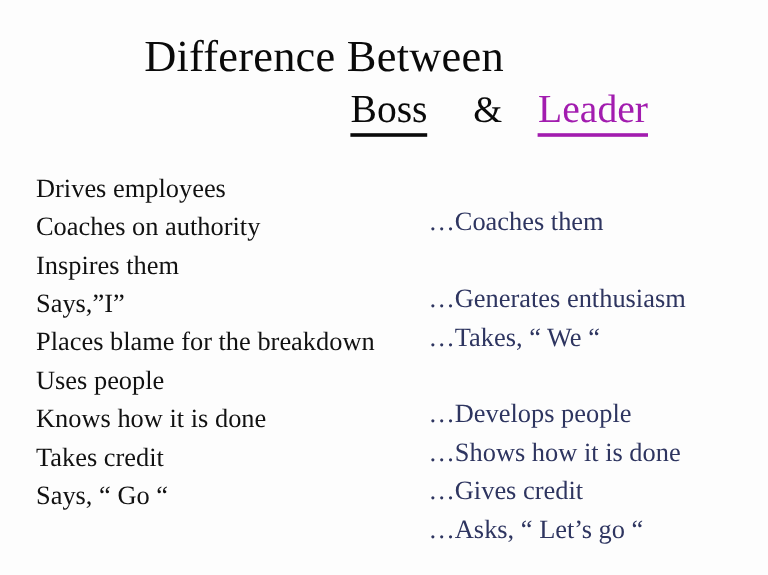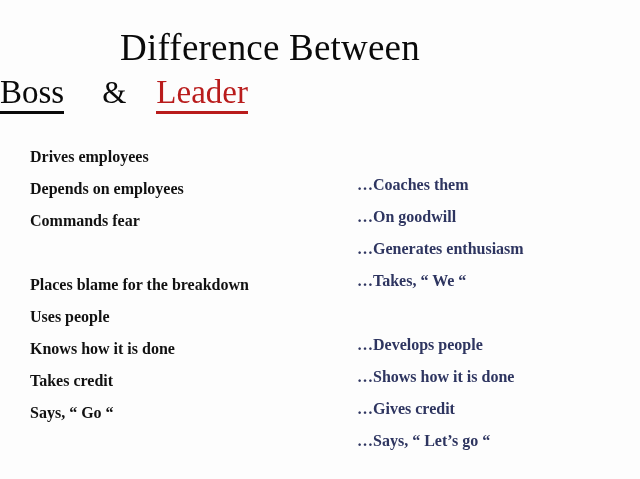--- a/index.html
+++ b/index.html
@@ -34,41 +34,41 @@
     line-height: 40px;
     color: #0a0a0a;
     font-weight: normal;
     letter-spacing: 0.2px;
     white-space: nowrap;
   }
 
   .subtitle-row {
     margin-top: 6px;
     display: flex;
-    justify-content: flex-start;
+    justify-content: flex-end;
     align-items: baseline;
     white-space: nowrap;
   }
 
   .col-head {
     font-size: 33px;
     line-height: 36px;
     font-weight: normal;
     border-bottom: 3px solid currentColor;
     padding-bottom: 1px;
     display: inline-block;
   }
 
   .col-head.boss {
     color: #0a0a0a;
     margin-right: 0;
   }
 
   .col-head.leader {
-    color: #b91c1c;
+    color: #a21caf;
   }
 
   .amp {
     font-size: 31px;
     line-height: 36px;
     color: #0a0a0a;
     margin: 0 30px 0 38px;
     display: inline-block;
   }
 
@@ -80,24 +80,23 @@
     width: 640px;
   }
 
   .row {
     display: flex;
     height: 32px;
     align-items: flex-start;
   }
 
   .cell {
-    font-size: 16px;
+    font-size: 22px;
     line-height: 28px;
     white-space: nowrap;
-    font-weight: bold;
   }
 
   .cell.boss-cell {
     width: 327px;
     padding-left: 30px;
     box-sizing: border-box;
     color: #111111;
   }
 
   .cell.leader-cell {
@@ -129,30 +128,30 @@
   </div>
 
   <div class="rows">
 
     <div class="row">
       <div class="cell boss-cell">Drives employees</div>
       <div class="cell leader-cell">…Coaches them</div>
     </div>
 
     <div class="row">
-      <div class="cell boss-cell">Depends on employees</div>
-      <div class="cell leader-cell">…On goodwill</div>
+      <div class="cell boss-cell">Coaches on authority</div>
     </div>
 
     <div class="row">
-      <div class="cell boss-cell">Commands fear</div>
+      <div class="cell boss-cell">Inspires them</div>
       <div class="cell leader-cell">…Generates enthusiasm</div>
     </div>
 
     <div class="row">
+      <div class="cell boss-cell">Says,”I”</div>
       <div class="cell leader-cell">…Takes, “ We “</div>
     </div>
 
     <div class="row">
       <div class="cell boss-cell">Places blame for the breakdown</div>
     </div>
 
     <div class="row">
       <div class="cell boss-cell">Uses people</div>
       <div class="cell leader-cell">…Develops people</div>
@@ -164,18 +163,18 @@
     </div>
 
     <div class="row">
       <div class="cell boss-cell">Takes credit</div>
       <div class="cell leader-cell">…Gives credit</div>
     </div>
 
 
     <div class="row">
       <div class="cell boss-cell">Says, “  Go “</div>
-      <div class="cell leader-cell">…Says, “  Let’s go “</div>
+      <div class="cell leader-cell">…Asks, “  Let’s go “</div>
     </div>
 
   </div>
 
 </div>
 
 </body></html>

